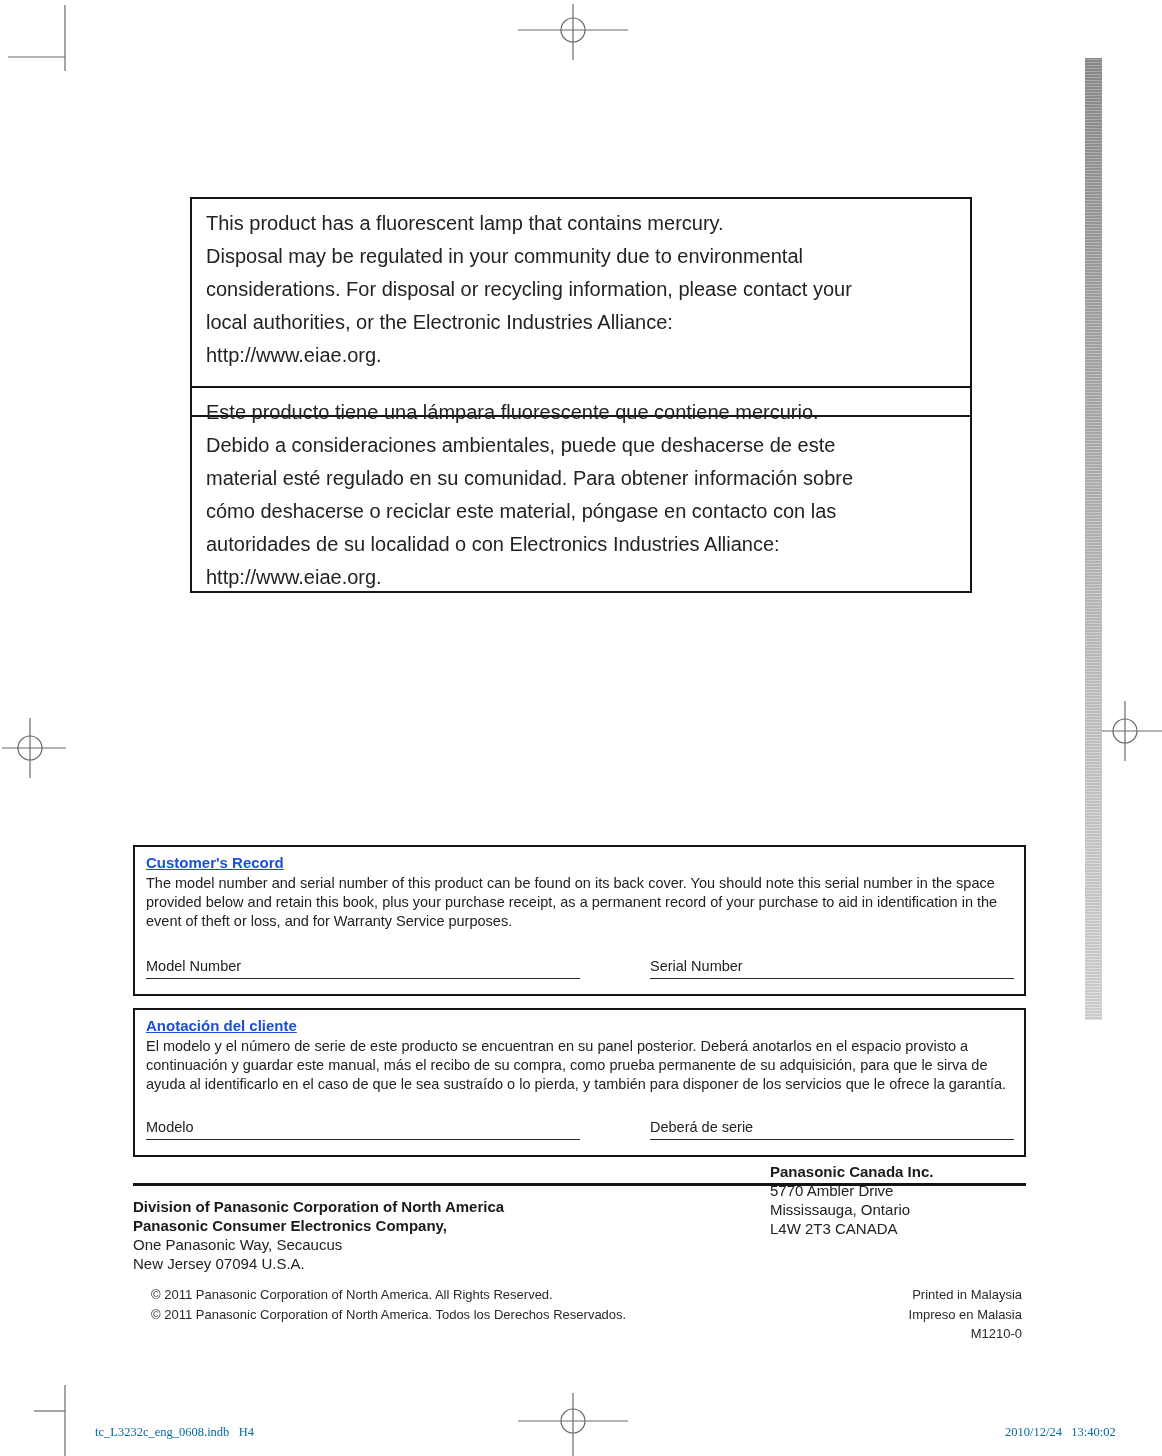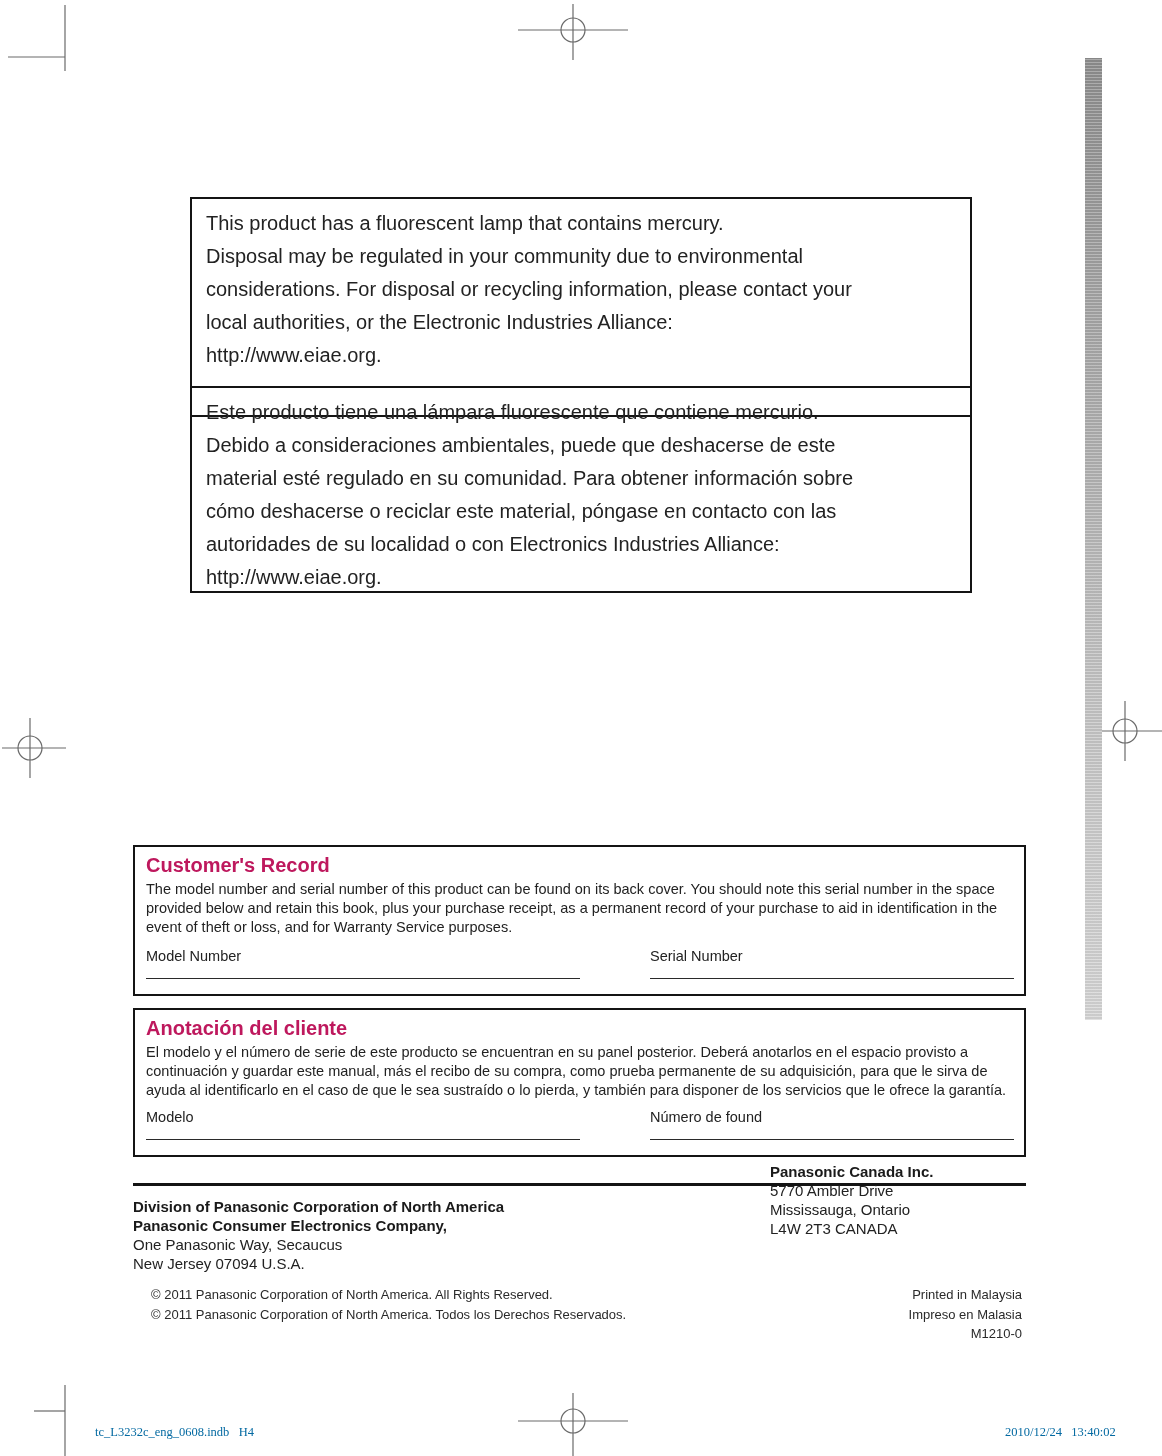--- a/index.html
+++ b/index.html
@@ -38,26 +38,26 @@
   .notice-es { top: 386px; height: 207px; }
 
   
   .record-box {
     position: absolute; left: 133px; width: 893px;
     border: 2px solid #141414;
     padding: 7px 11px 0 11px;
   }
   .record-en { top: 845px; height: 151px; }
   .record-es { top: 1008px; height: 149px; }
-  .record-title { font-size: 20px; font-weight: 700; margin-bottom: 3px; color: #be185d; }
+  .record-title { font-size: 15px; font-weight: 700; margin-bottom: 3px; color: #1d4ed8; text-decoration: underline; }
   .record-body { font-size: 14.5px; line-height: 19px; width: 872px; color: #222; }
   .fields { position: absolute; left: 11px; display: flex; }
   .record-en .fields { bottom: 15px; }
   .record-es .fields { bottom: 15px; }
-  .field { border-bottom: 1px solid #2a2a2a; padding-bottom: 13px; }
+  .field { border-bottom: 1px solid #2a2a2a; padding-bottom: 3px; }
   .field-1 { width: 434px; margin-right: 70px; }
   .field-2 { width: 364px; }
   .field-label { font-size: 14.5px; color: #222; }
 
   
   .rule { position: absolute; left: 133px; top: 1183px; width: 893px; height: 3px; background: #141414; }
 
   
   .company { position: absolute; font-size: 15px; line-height: 19px; color: #222; }
   .company-us { left: 133px; top: 1197px; }
@@ -150,21 +150,21 @@
   </div>
 
   <div class="record-box record-es">
     <h3 class="record-title">Anotación del cliente</h3>
     <p class="record-body">El modelo y el número de serie de este producto se encuentran en su panel posterior. Deberá anotarlos en el espacio provisto a continuación y guardar este manual, más el recibo de su compra, como prueba permanente de su adquisición, para que le sirva de ayuda al identificarlo en el caso de que le sea sustraído o lo pierda, y también para disponer de los servicios que le ofrece la garantía.</p>
     <div class="fields">
       <div class="field field-1">
         <span class="field-label">Modelo</span>
       </div>
       <div class="field field-2">
-        <span class="field-label">Número de found</span>
+        <span class="field-label">Deberá de serie</span>
       </div>
     </div>
   </div>
 
   <div class="rule"></div>
 
   <div class="company company-us">
     <div class="bold">Division of Panasonic Corporation of North America</div>
     <div class="bold">Panasonic Consumer Electronics Company,</div>
     <div>One Panasonic Way, Secaucus</div>

